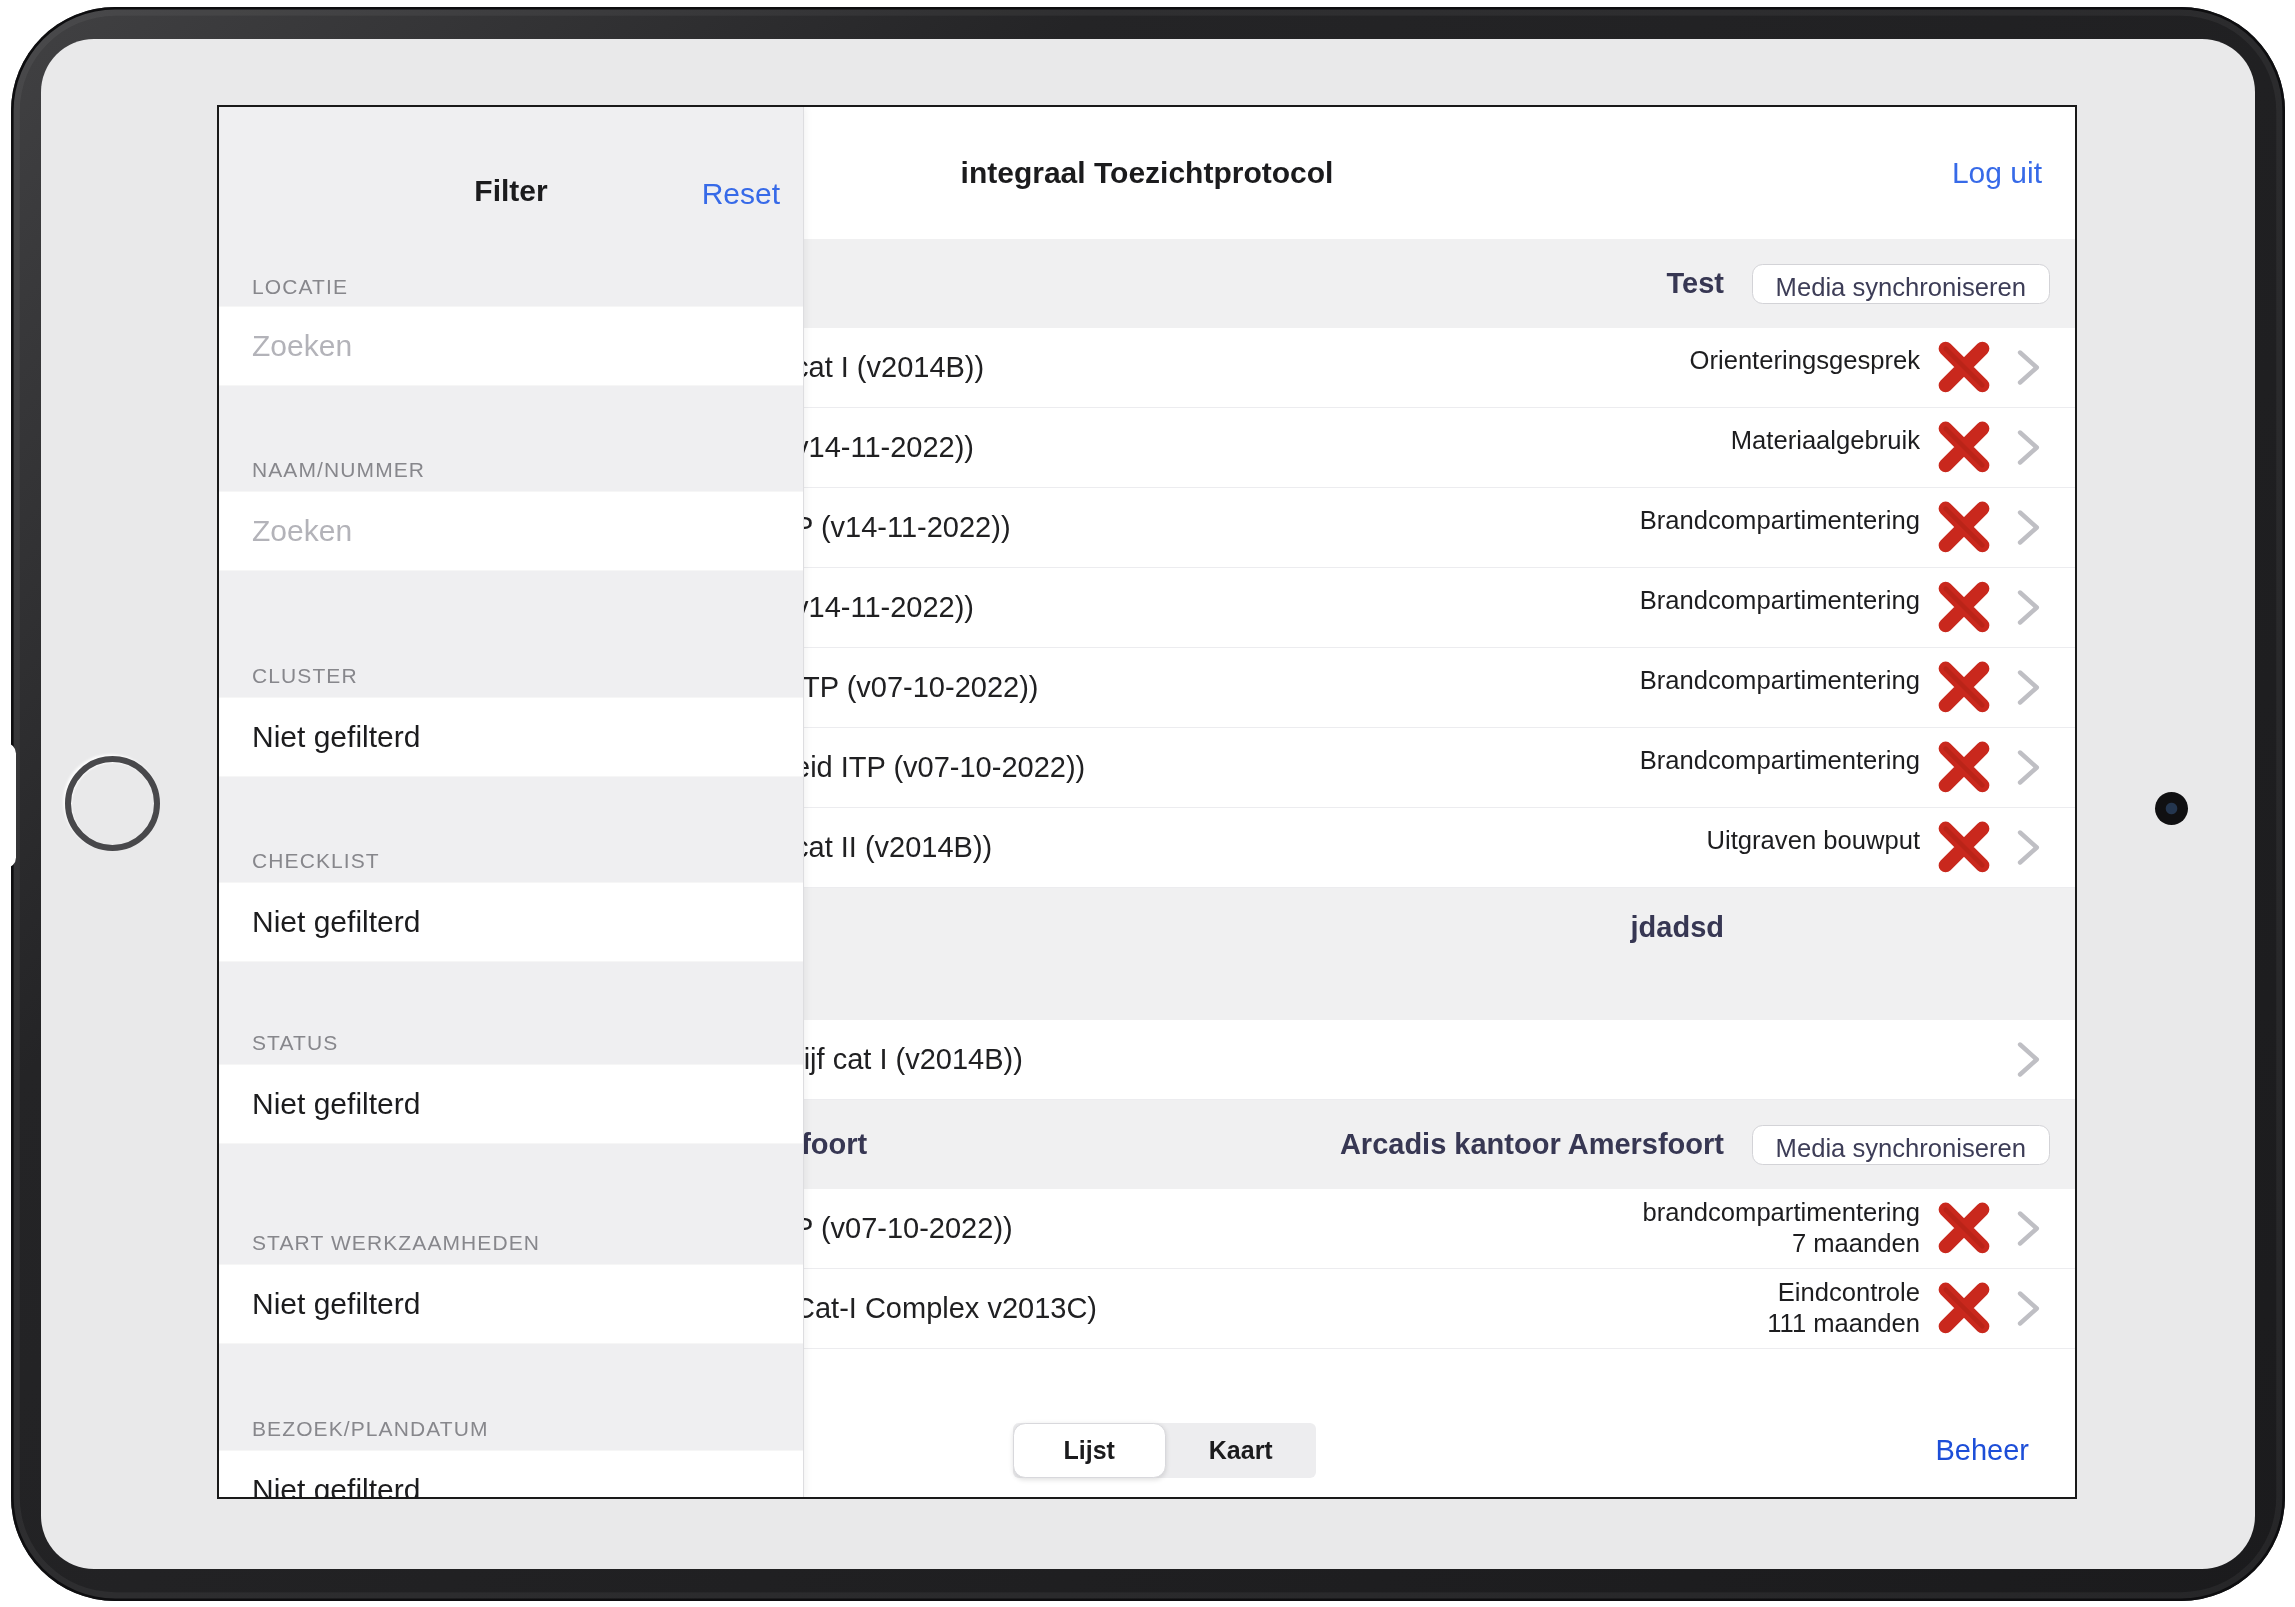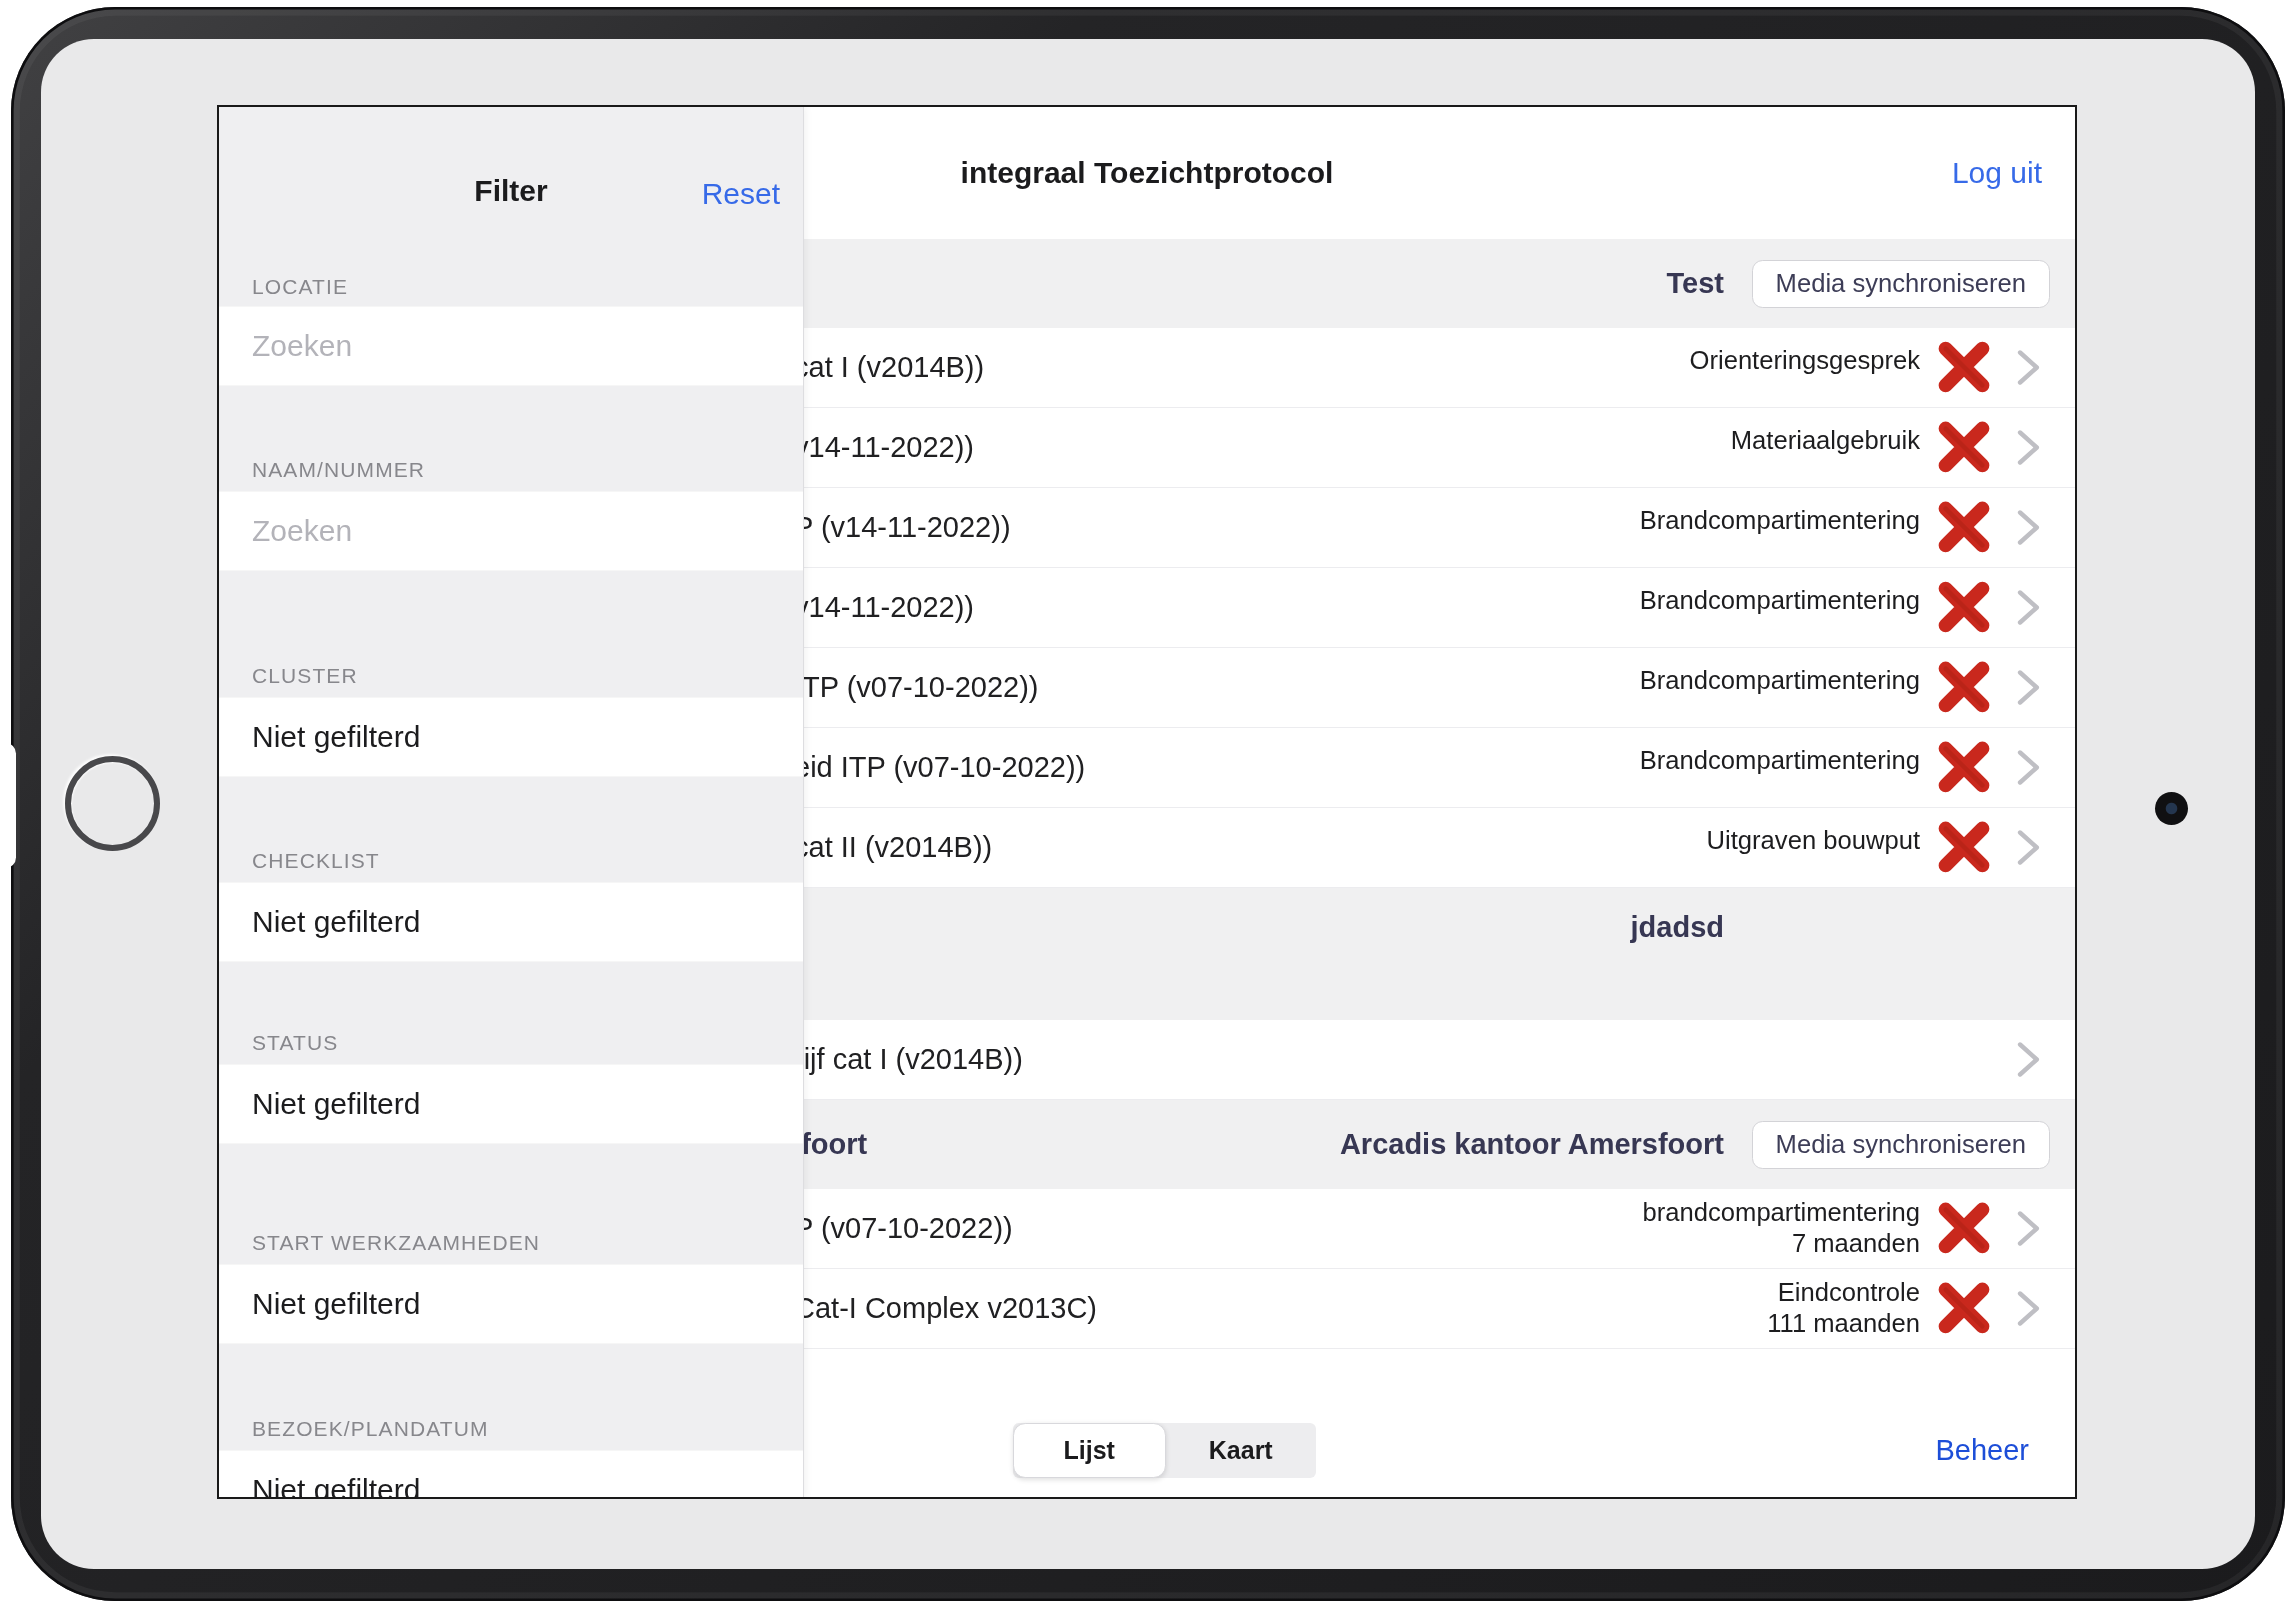--- a/index.html
+++ b/index.html
@@ -31,21 +31,21 @@
              text-align:center;font-size:30px;font-weight:700;color:#1b1b1d;}
   .logout{position:absolute;right:33px;top:0;height:132px;line-height:132px;
           font-size:30px;color:#376ae8;cursor:pointer;}
 
   .gbar{height:89px;background:#f0f0f1;position:relative;}
   .gbar-frag{position:absolute;left:566px;top:0;height:89px;line-height:89px;
              font-size:29px;font-weight:700;color:#373753;white-space:nowrap;}
   .gbar-title{position:absolute;right:351px;top:0;height:89px;line-height:89px;
               font-size:29px;font-weight:700;color:#373753;white-space:nowrap;}
   .sync-btn{position:absolute;right:25px;top:50%;transform:translateY(-50%);
-            height:48px;line-height:44px;padding:0 23px;background:#ffffff;
+            height:40px;line-height:44px;padding:0 23px;background:#ffffff;
             border:1.8px solid #d3d3d7;border-radius:10.6px;box-sizing:border-box;
             font-size:25.6px;color:#3d3d57;white-space:nowrap;cursor:pointer;}
 
   .lrow{height:80px;background:#fff;position:relative;border-bottom:1.8px solid #ececef;
         box-sizing:border-box;}
   .lrow:last-of-type{border-bottom:1.8px solid #ececef;}
   .lrow-name{position:absolute;left:575px;top:0;height:78px;line-height:78px;
              font-size:29px;color:#202022;white-space:nowrap;}
   .lrow-right{position:absolute;right:0;top:0;height:78px;display:flex;align-items:center;}
   .cat{font-size:25.6px;color:#1d1d1f;text-align:right;margin-right:16px;line-height:31px;}

